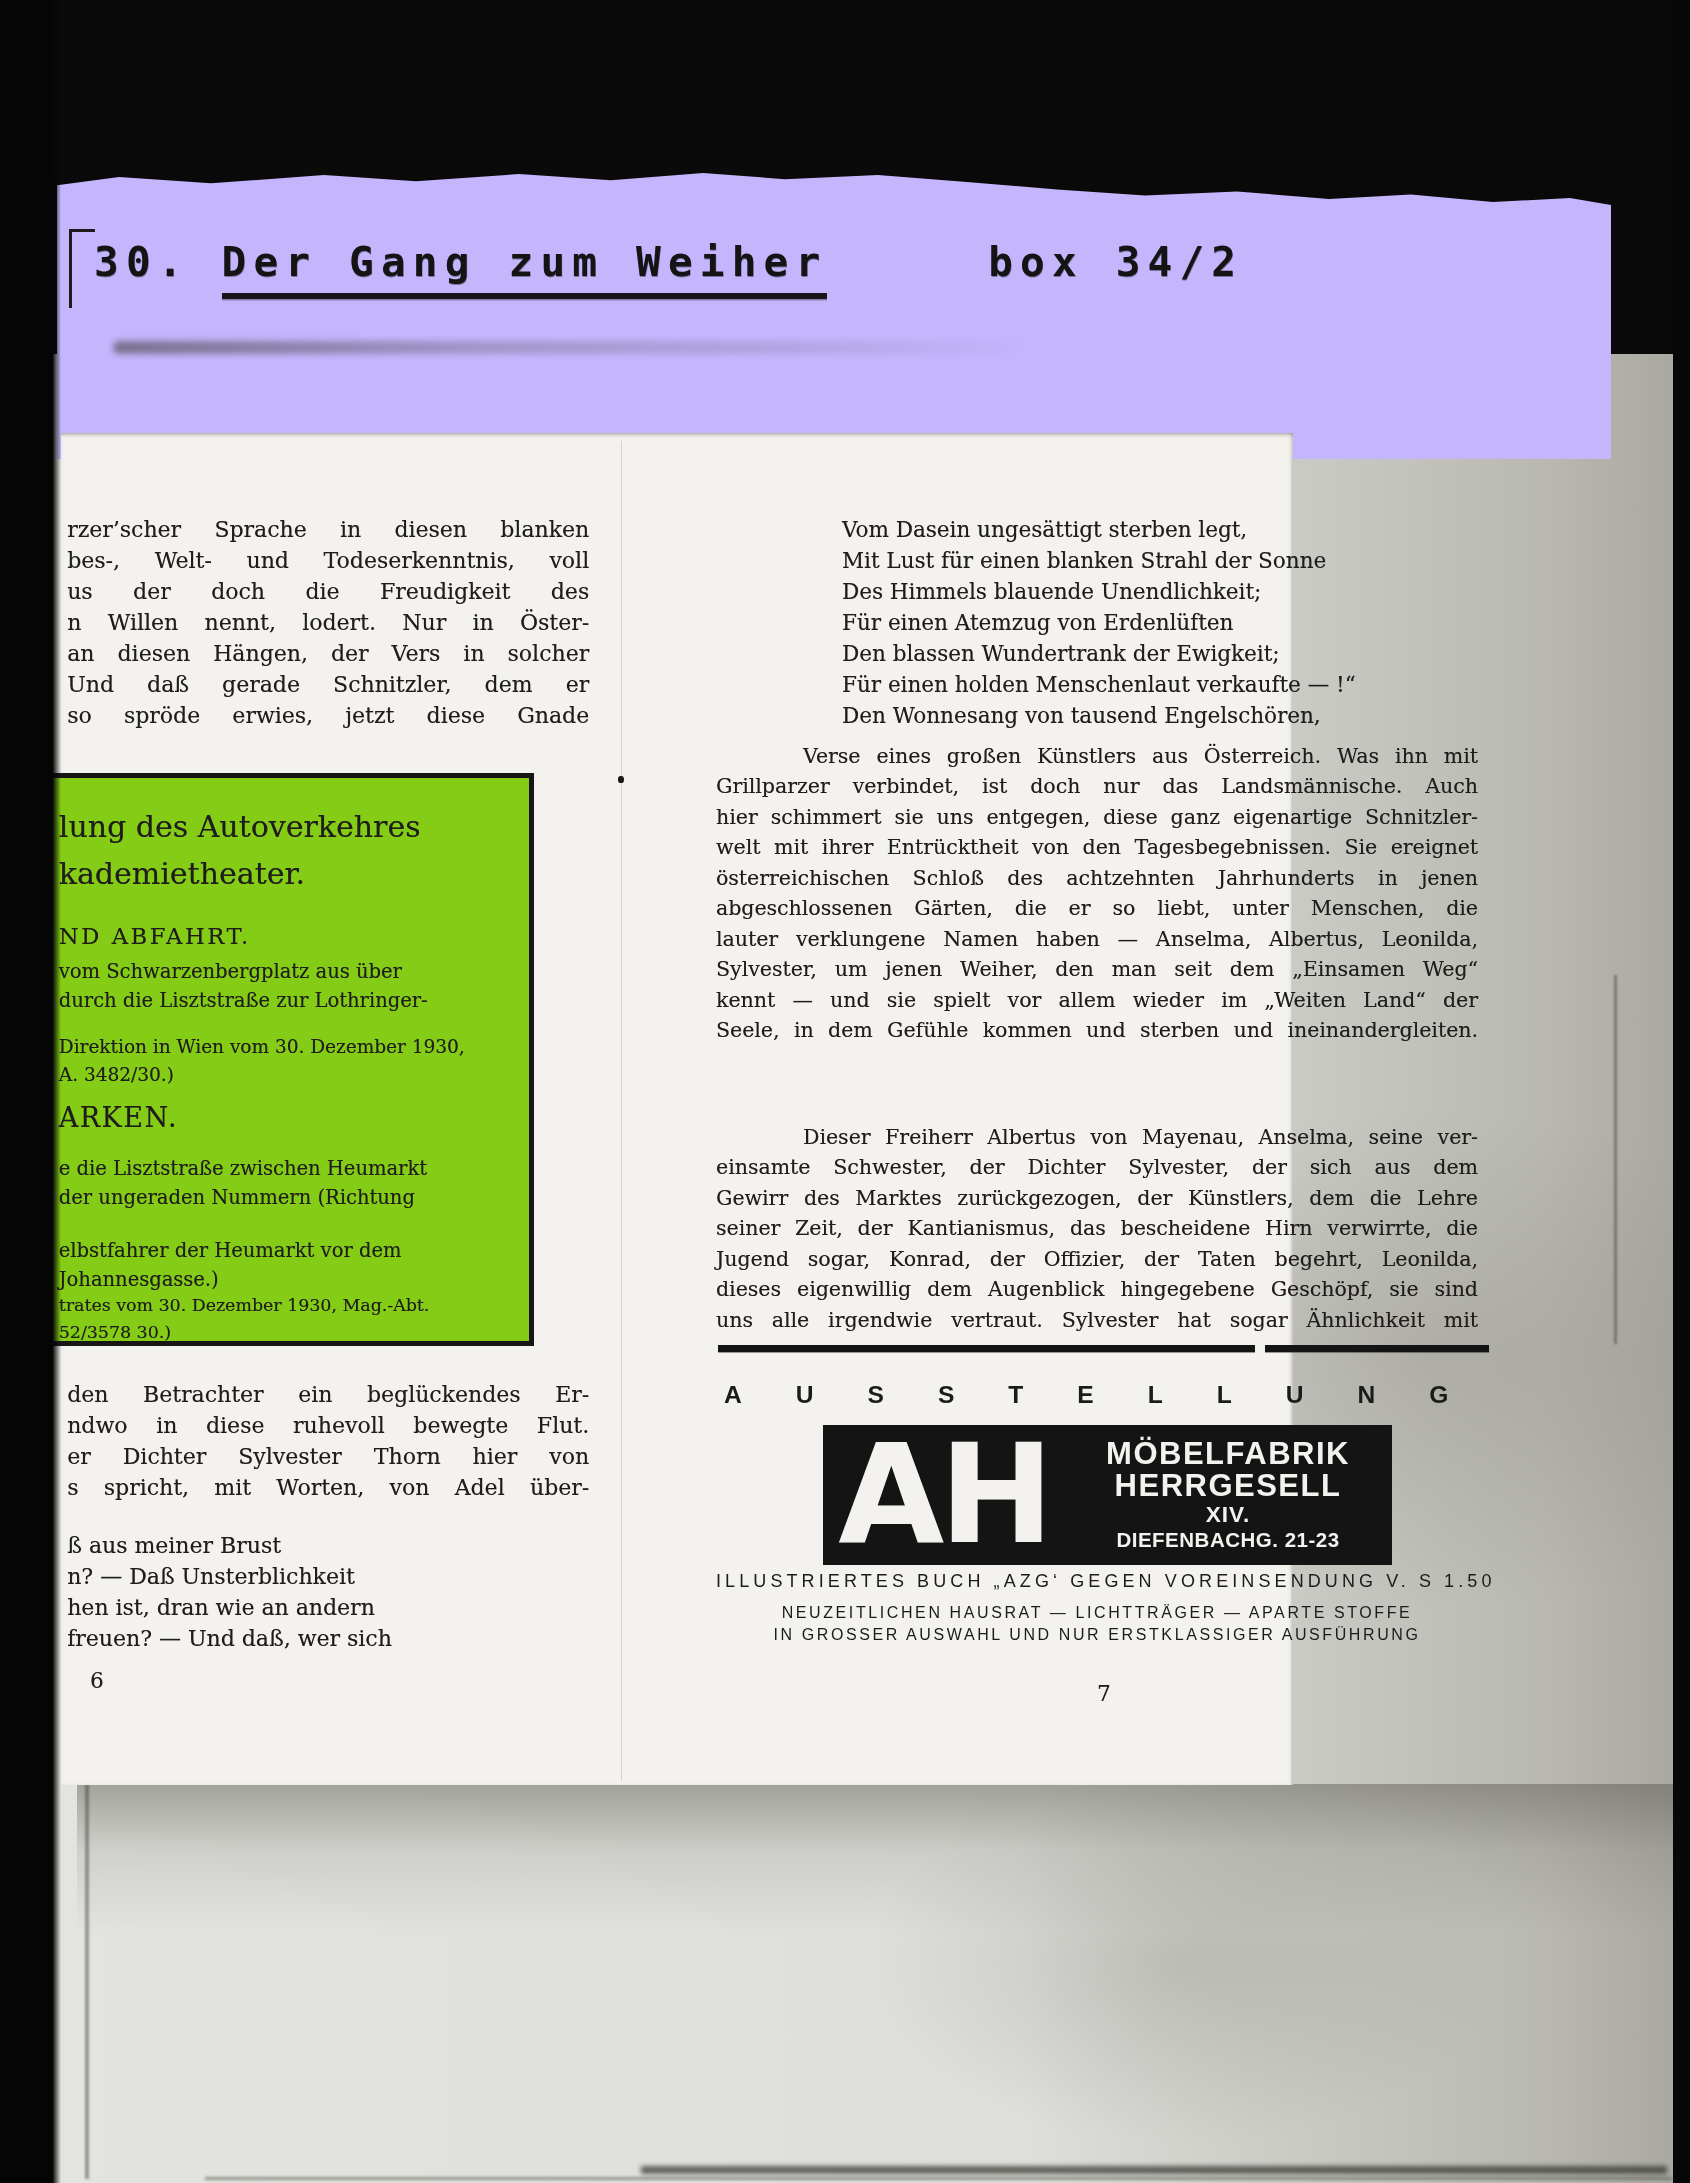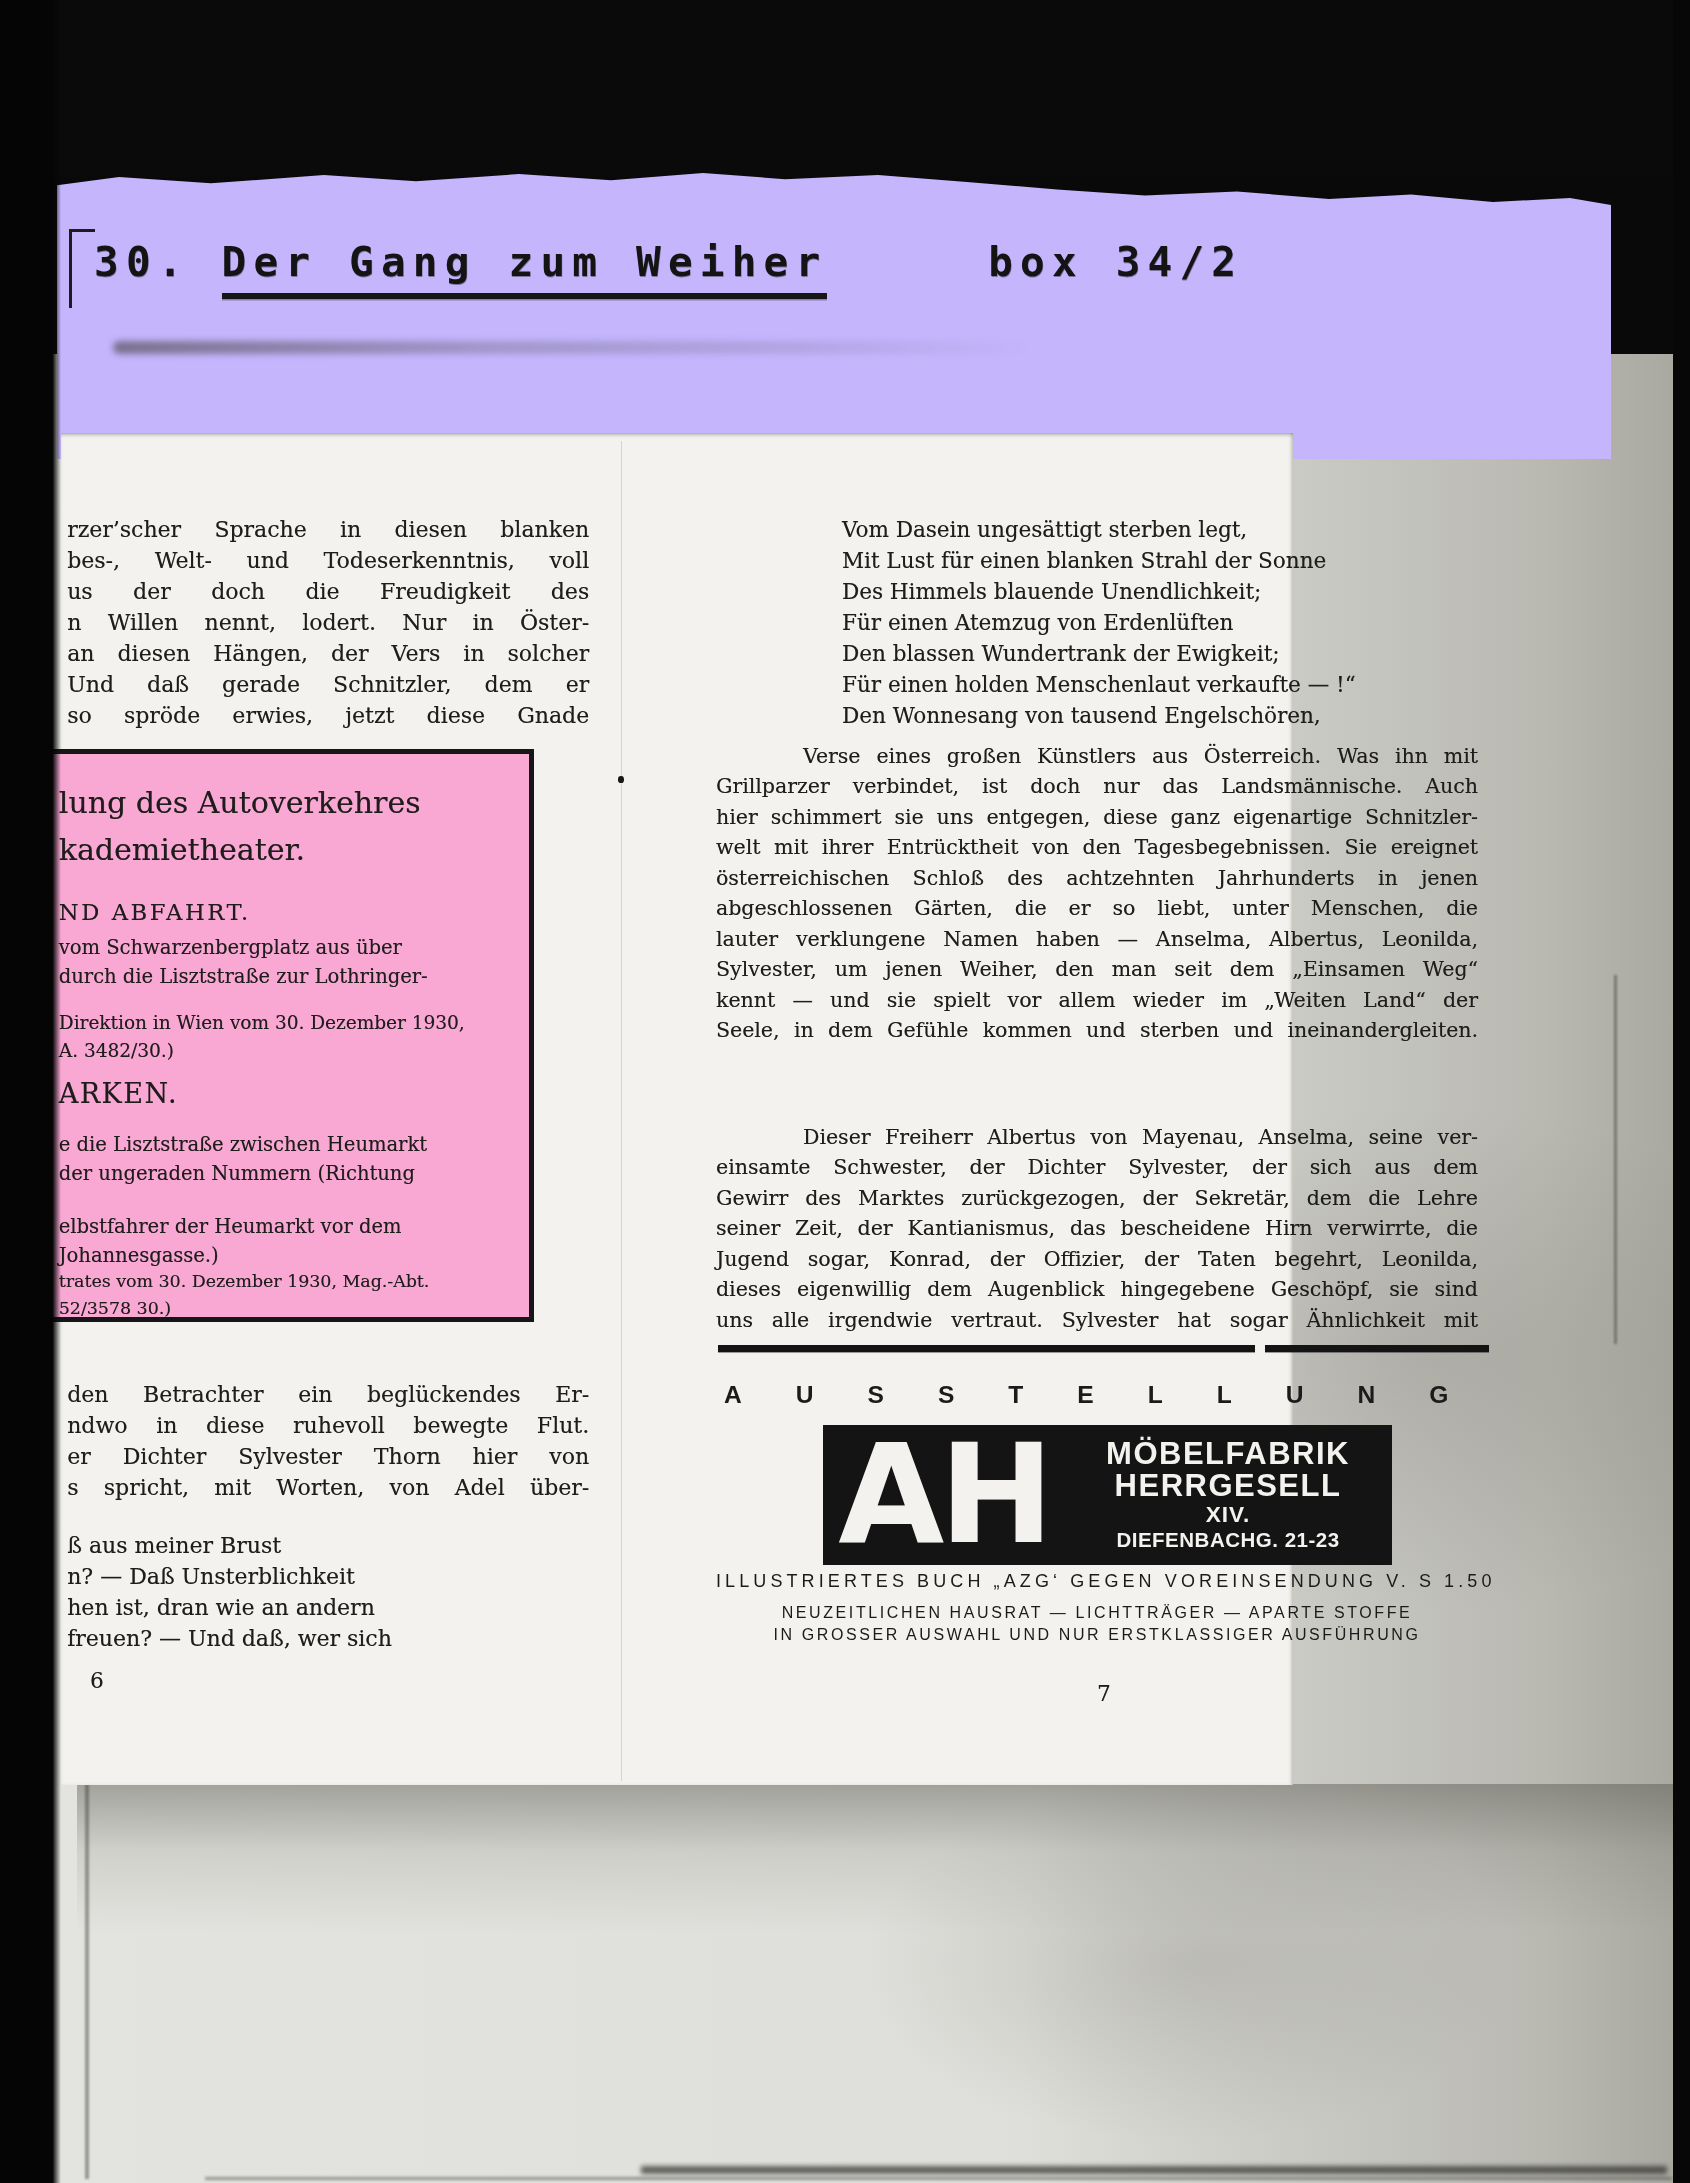--- a/index.html
+++ b/index.html
@@ -43,21 +43,21 @@
   
   #magazine-page{left:61px;top:433px;width:1232px;height:1352px;background:#f3f2ee;z-index:20;
      box-shadow:inset 0 3.6px 4.6px -2.6px rgba(80,78,68,0.55), inset -3.1px 0 4.1px -2.6px rgba(80,78,68,0.45);}
   #gutter-line{left:560px;top:7.7px;width:1px;height:1340px;background:rgba(40,38,34,0.14);}
   #gutter-speck{left:557px;top:343px;width:5.6px;height:6.7px;background:#181715;border-radius:50%;}
   .page-text{text-shadow:0.2px 0.4px 0.4px rgba(32,30,26,0.5);}
   .just .tline{text-align:justify;text-align-last:justify;}
   .tline{display:block;}
   
   #lc-top{left:6.2px;top:81px;width:522px;font-size:22px;line-height:31px;}
-  #notice-box{left:-18.5px;top:316px;width:481px;height:563px;border:5.1px solid #161616;background:#f9a8d4;}
+  #notice-box{left:-18.5px;top:340px;width:481px;height:563px;border:5.1px solid #161616;background:#84cc16;}
   .nb{position:absolute;left:11.3px;white-space:nowrap;}
   #nb-h1{top:24.6px;font-size:30px;line-height:47px;}
   #nb-sub1{top:145px;font-size:22.6px;letter-spacing:2.6px;}
   #nb-p1{top:179px;font-size:19.5px;line-height:29px;}
   #nb-p2{top:255px;font-size:18.5px;line-height:28px;}
   #nb-sub2{top:324px;font-size:27px;letter-spacing:1.5px;}
   #nb-p3{top:376px;font-size:19.5px;line-height:29px;}
   #nb-p4{top:458px;font-size:19.5px;line-height:29px;}
   #nb-p5{top:514px;font-size:17.4px;line-height:27px;}
   #lc-after{left:6.2px;top:946px;width:522px;font-size:22px;line-height:31px;}
@@ -188,21 +188,21 @@
       <div class="tline">österreichischen Schloß des achtzehnten Jahrhunderts in jenen</div>
       <div class="tline">abgeschlossenen Gärten, die er so liebt, unter Menschen, die</div>
       <div class="tline">lauter verklungene Namen haben — Anselma, Albertus, Leonilda,</div>
       <div class="tline">Sylvester, um jenen Weiher, den man seit dem „Einsamen Weg“</div>
       <div class="tline">kennt — und sie spielt vor allem wieder im „Weiten Land“ der</div>
       <div class="tline">Seele, in dem Gefühle kommen und sterben und ineinandergleiten.</div>
     </div>
   <div class="abs page-text" id="para2-first">Dieser Freiherr Albertus von Mayenau, Anselma, seine ver-</div>
   <div class="abs page-text just" id="para2-rest">
       <div class="tline">einsamte Schwester, der Dichter Sylvester, der sich aus dem</div>
-      <div class="tline">Gewirr des Marktes zurückgezogen, der Sekretär, dem die Lehre</div>
+      <div class="tline">Gewirr des Marktes zurückgezogen, der Künstlers, dem die Lehre</div>
       <div class="tline">seiner Zeit, der Kantianismus, das bescheidene Hirn verwirrte, die</div>
       <div class="tline">Jugend sogar, Konrad, der Offizier, der Taten begehrt, Leonilda,</div>
       <div class="tline">dieses eigenwillig dem Augenblick hingegebene Geschöpf, sie sind</div>
       <div class="tline">uns alle irgendwie vertraut. Sylvester hat sogar Ähnlichkeit mit</div>
     </div>
 
   <div class="abs rule" id="rule-a"></div>
   <div class="abs rule" id="rule-b"></div>
   <div class="abs" id="ad-kicker">AUSSTELLUNG</div>
   <div class="abs" id="ad-box">

